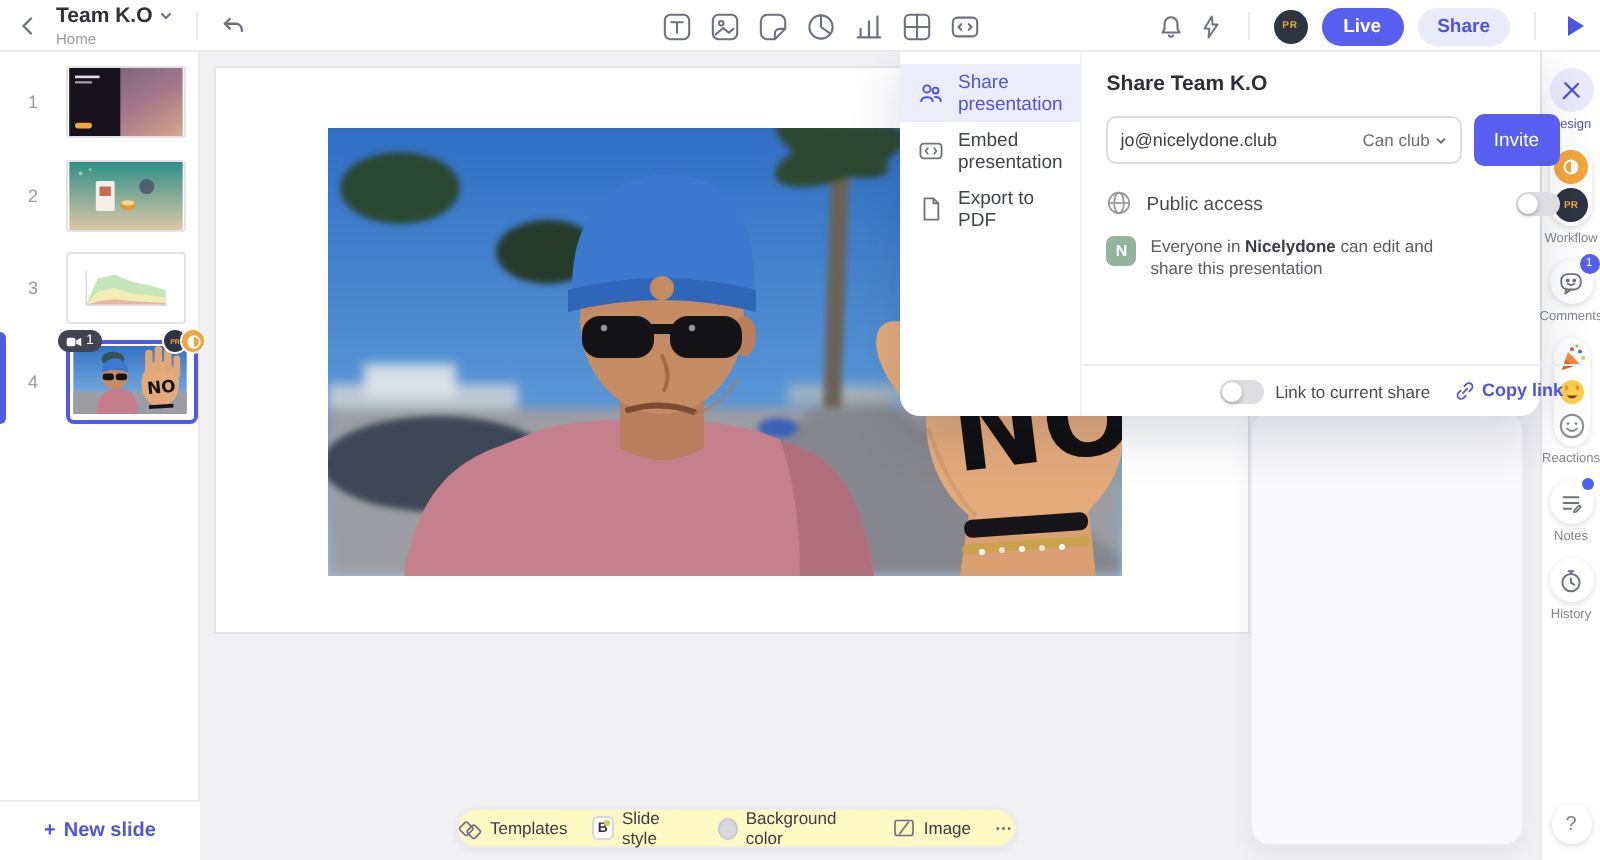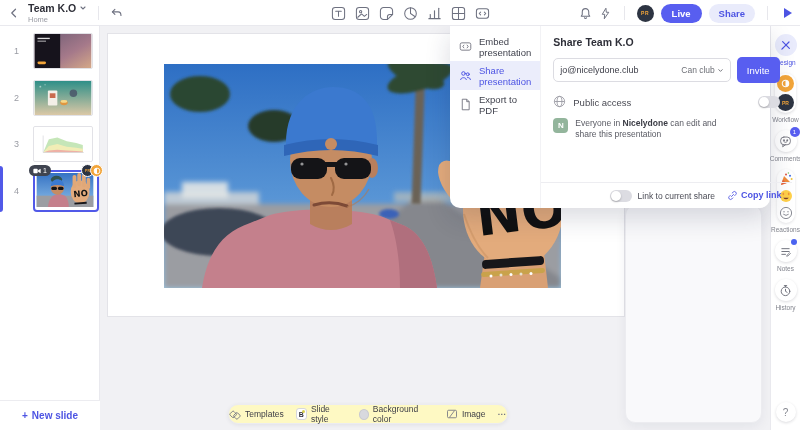--- a/index.html
+++ b/index.html
@@ -398,40 +398,40 @@
       <span>Image</span>
     </span>
     <span class="bp-item dots">⋯</span>
   </div>
 </main>
 
 <div class="empty-panel"></div>
 
 <div class="sheet">
   <div class="menu-col">
-    <div class="menu-item">
-      <span class="mi-ic">
-        <svg width="13" height="13" viewBox="0 0 16 16" fill="none" stroke="currentColor" stroke-width="1.1">
-            <rect x="1.5" y="3.5" width="13" height="9" rx="2"></rect>
-            <polyline points="6,6.3 4.7,8 6,9.7" stroke-linecap="round" stroke-linejoin="round"></polyline>
-            <polyline points="10,6.3 11.3,8 10,9.7" stroke-linecap="round" stroke-linejoin="round"></polyline>
-          </svg>
-      </span>
-      <span>Embed presentation</span>
-    </div>
     <div class="menu-item active">
       <span class="mi-ic">
         <svg width="13" height="13" viewBox="0 0 16 16" fill="none" stroke="currentColor" stroke-width="1.2" stroke-linecap="round">
             <circle cx="5.5" cy="5.5" r="2.2"></circle>
             <circle cx="10.8" cy="6.5" r="1.8"></circle>
             <path d="M2 13 c0-3.2 7-3.2 7 0"></path>
             <path d="M10.5 10.5 c2.5 0 3.5 1.2 3.5 2.5"></path>
           </svg>
       </span>
       <span>Share presentation</span>
+    </div>
+    <div class="menu-item">
+      <span class="mi-ic">
+        <svg width="13" height="13" viewBox="0 0 16 16" fill="none" stroke="currentColor" stroke-width="1.1">
+            <rect x="1.5" y="3.5" width="13" height="9" rx="2"></rect>
+            <polyline points="6,6.3 4.7,8 6,9.7" stroke-linecap="round" stroke-linejoin="round"></polyline>
+            <polyline points="10,6.3 11.3,8 10,9.7" stroke-linecap="round" stroke-linejoin="round"></polyline>
+          </svg>
+      </span>
+      <span>Embed presentation</span>
     </div>
     <div class="menu-item">
       <span class="mi-ic">
         <svg width="13" height="13" viewBox="0 0 16 16" fill="none" stroke="currentColor" stroke-width="1.1" stroke-linejoin="round">
             <path d="M4 1.5 H9.5 L12.5 4.5 V14.5 H4 Z"></path>
             <path d="M9.5 1.5 V4.5 H12.5"></path>
           </svg>
       </span>
       <span>Export to PDF</span>
     </div>

